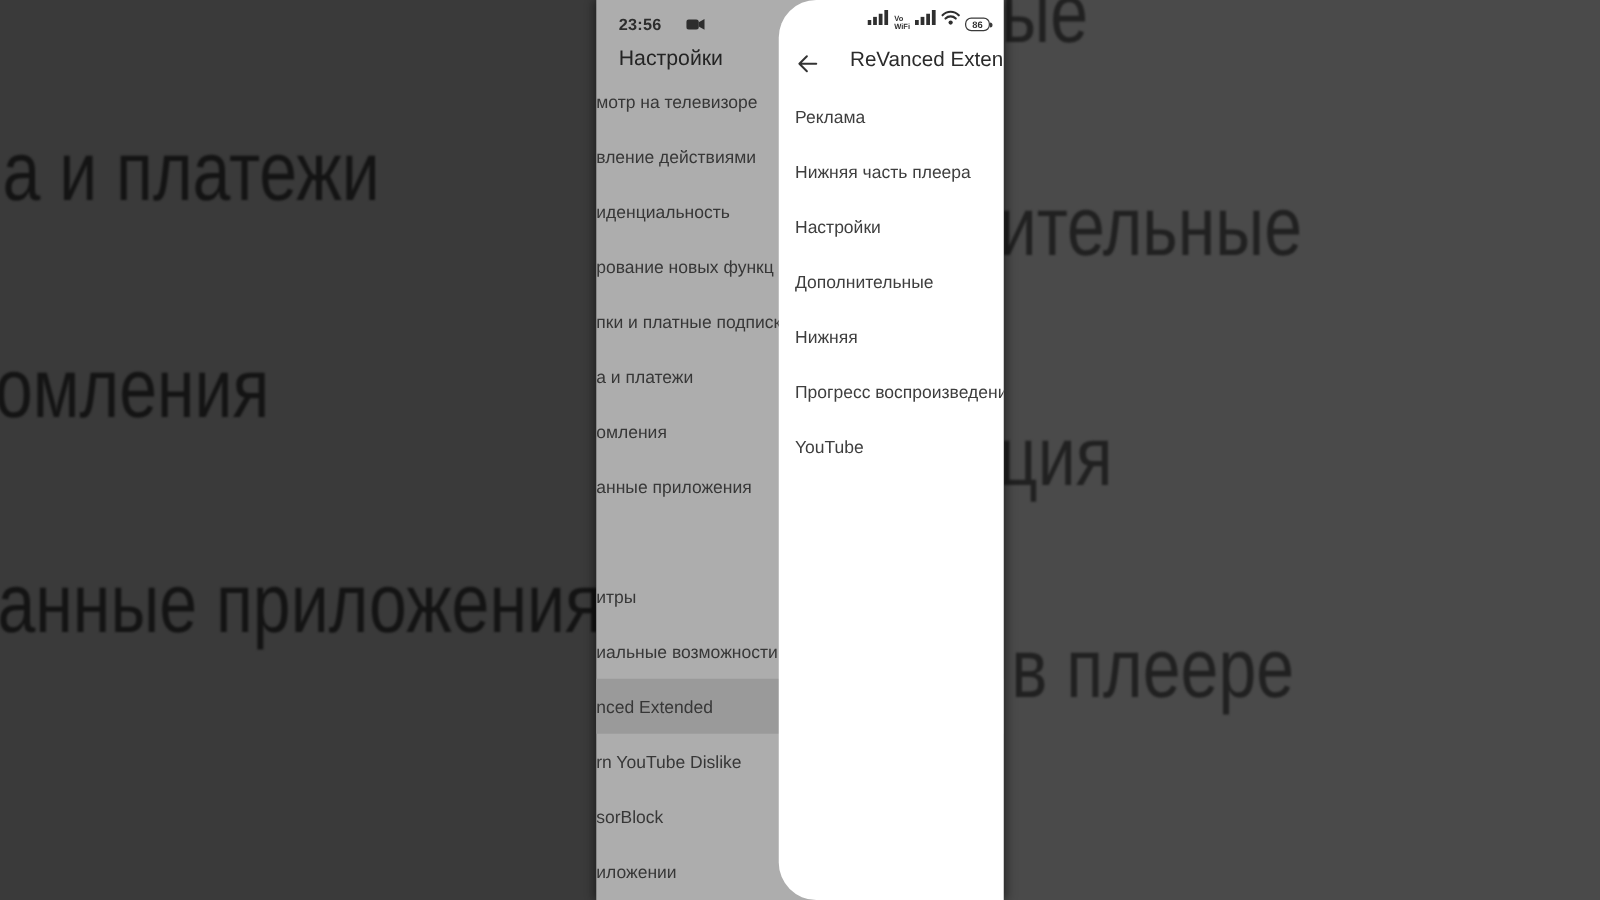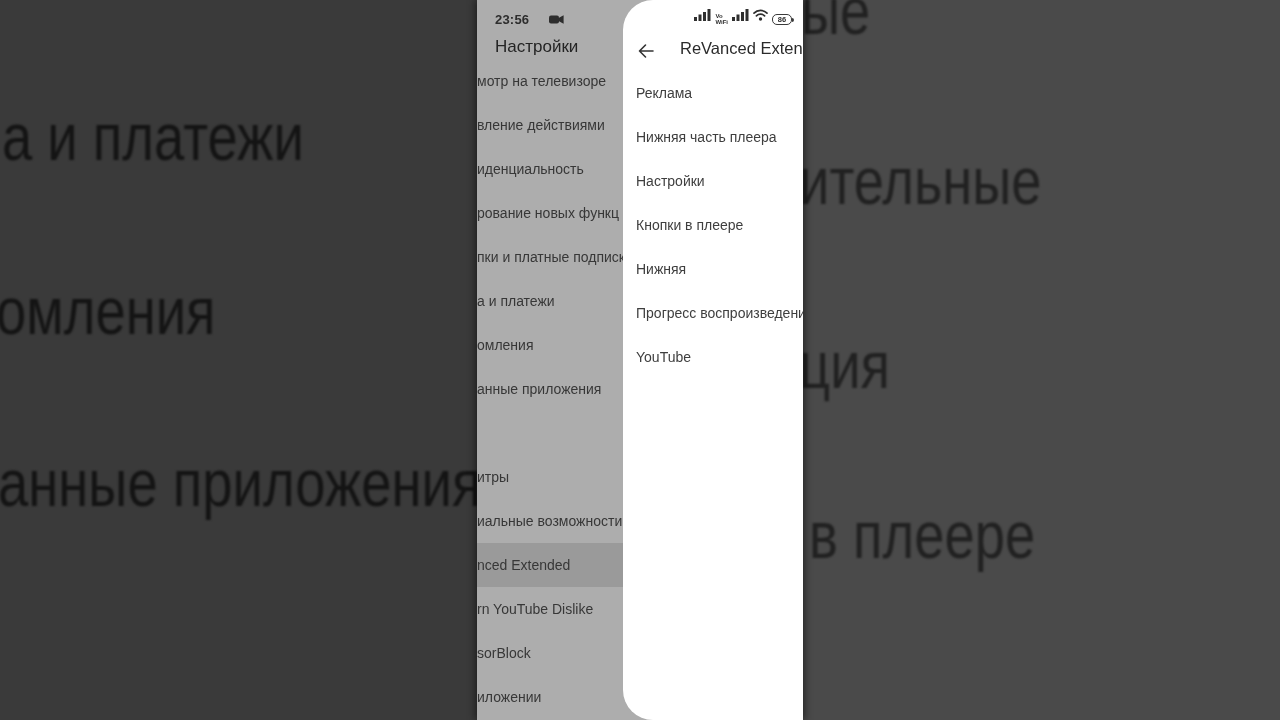--- a/index.html
+++ b/index.html
@@ -157,21 +157,21 @@
             <path d="M16 8 H2.5 M8.5 2 L2.5 8 L8.5 14" fill="none" stroke="#333" stroke-width="1.6" stroke-linecap="round" stroke-linejoin="round"></path>
           </svg>
         </span>
         <span class="card-title">ReVanced Extended</span>
       </div>
 
       <div class="card-list">
         <div class="c-row">Реклама</div>
         <div class="c-row">Нижняя часть плеера</div>
         <div class="c-row">Настройки</div>
-        <div class="c-row">Кнопки в плеере</div>
+        <div class="c-row">Дополнительные</div>
         <div class="c-row">Нижняя</div>
         <div class="c-row">Прогресс воспроизведения</div>
         <div class="c-row">YouTube</div>
       </div>
 
     </div>
 
   </div>
 
 </div>

